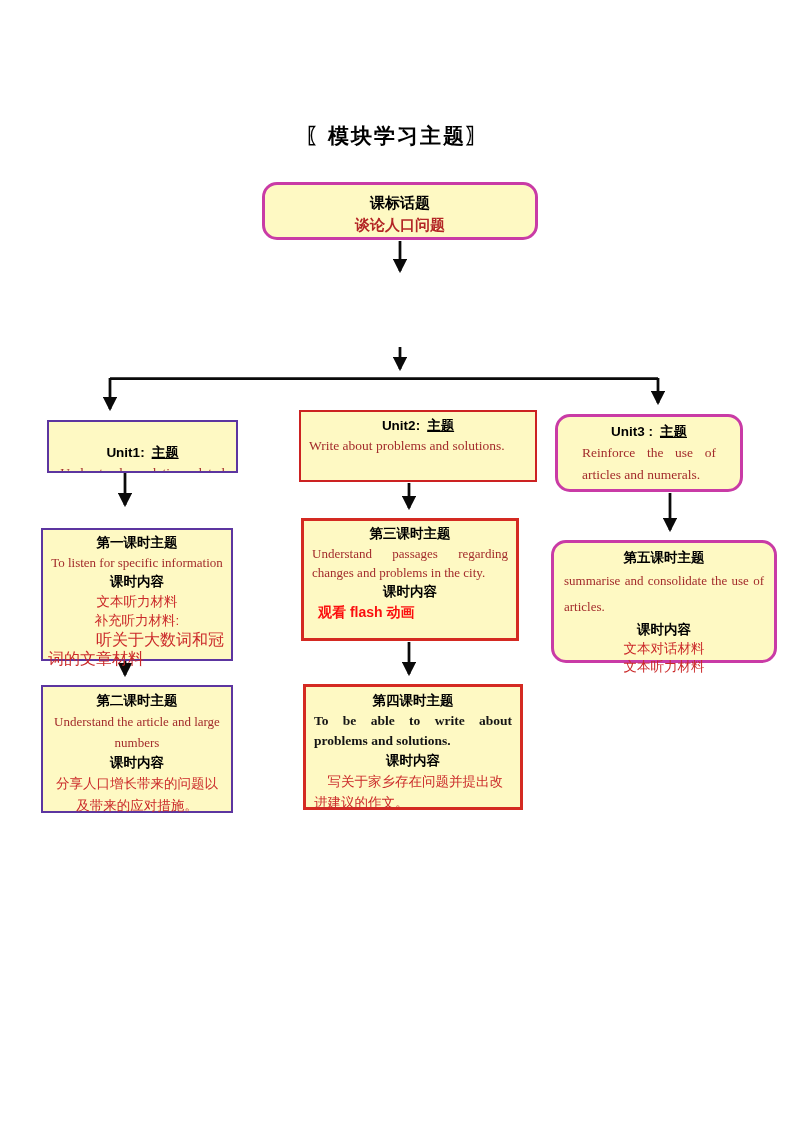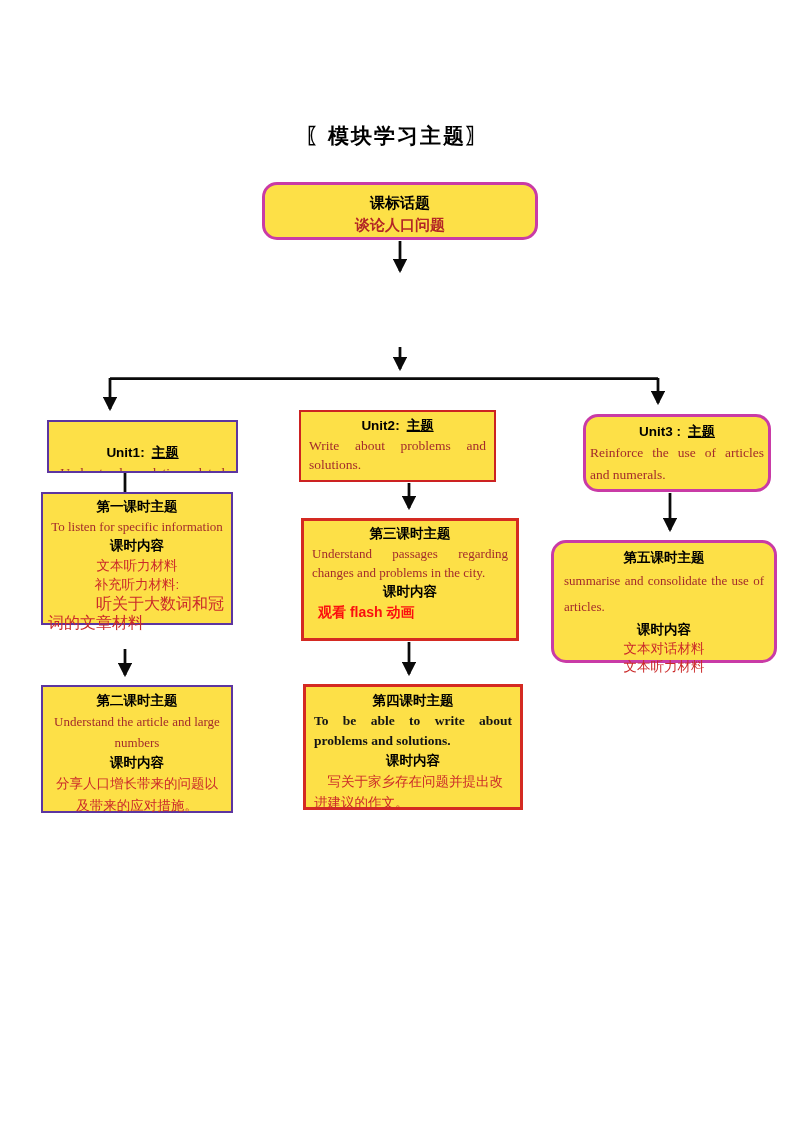--- a/index.html
+++ b/index.html
@@ -7,21 +7,21 @@
     position:relative;width:794px;height:1123px;background:#ffffff;
     font-family:"Liberation Sans","DejaVu Sans",sans-serif;
     overflow:hidden;color:#000;
   }
   .doc-title{
     position:absolute;top:122px;left:0;width:794px;text-align:center;
     font-size:21px;font-weight:bold;letter-spacing:2px;color:#000;
   }
   .arrows{position:absolute;top:0;left:0;pointer-events:none;}
 
-  .box{position:absolute;box-sizing:border-box;background:#fde047;}
+  .box{position:absolute;box-sizing:border-box;background:#fef9c3;}
   .rounded{border-radius:15px;}
   .b-magenta{border:3px solid #c93ba6;}
   .b-purple{border:2px solid #5c35a0;}
   .b-purple-thick{border:3px solid #5c35a0;}
   .b-red{border:2px solid #cc2222;}
   .b-red-thick{border:3px solid #d42a22;}
 
   .cn-head{font-weight:bold;color:#000;text-align:center;}
   .en-red{font-family:"Liberation Serif","DejaVu Serif",serif;color:#a32c2c;}
   .cn-red{color:#cb2a2a;}
@@ -40,32 +40,32 @@
 
   
   .unit-title{font-size:13.5px;font-weight:bold;text-align:center;line-height:21px;color:#000;}
   .unit-title .topic-ul{text-decoration:underline;margin-left:7px;}
   .unit-body{font-size:13.5px;line-height:19px;}
 
   .unit1-box{left:47px;top:420px;width:191px;height:53px;padding:20px 6px;overflow:hidden;}
   .unit1-box .unit-body{text-align:center;}
   .clipped-line{font-size:9px;color:#444;padding-left:28px;letter-spacing:14px;line-height:8px;height:8px;overflow:hidden;}
 
-  .unit2-box{left:299px;top:410px;width:197px;height:72px;padding:3px 8px;}
+  .unit2-box{left:299px;top:410px;width:238px;height:72px;padding:3px 8px;}
   .unit2-box .unit-body{text-align:justify;}
 
-  .unit3-box{left:555px;top:414px;width:188px;height:78px;padding:4px 4px;margin-left:28px;}
+  .unit3-box{left:555px;top:414px;width:188px;height:78px;padding:4px 24px;}
   .unit3-box .unit-body{text-align:justify;line-height:22px;}
 
   
   .lesson .cn-head{font-size:13.5px;line-height:20px;}
   .lesson .en-sub{font-size:13px;line-height:19px;text-align:center;}
   .lesson .cn-item{font-size:13.5px;line-height:19px;text-align:center;}
 
-  .lesson1-box{left:41px;top:492px;width:192px;height:133px;padding:3px 5px;}
+  .lesson1-box{left:41px;top:528px;width:192px;height:133px;padding:3px 5px;}
   .lesson1-box .wrap-item{text-align:left;text-indent:3em;line-height:19px;font-size:16px;}
 
   .lesson3-box{left:301px;top:518px;width:218px;height:123px;padding:3px 8px;}
   .lesson3-box .en-sub{text-align:justify;}
   .flash-item{font-size:14px;font-weight:bold;color:#fb0f0f;text-align:left;padding-left:6px;line-height:21px;}
 
   .lesson5-box{left:551px;top:540px;width:226px;height:123px;padding:5px 10px;}
   .lesson5-box .en-sub{text-align:justify;line-height:26px;}
   .lesson5-box .cn-item{line-height:18px;}
 

